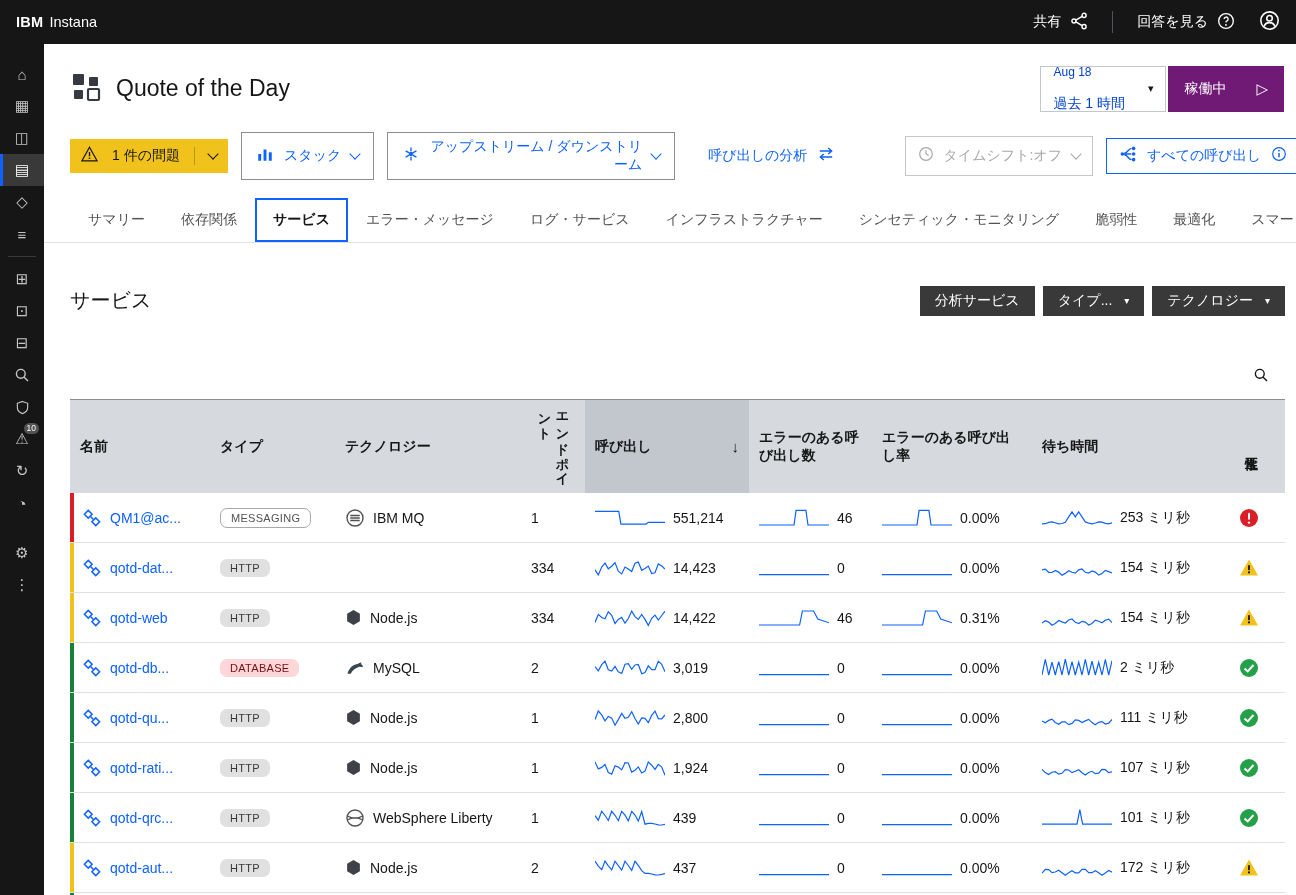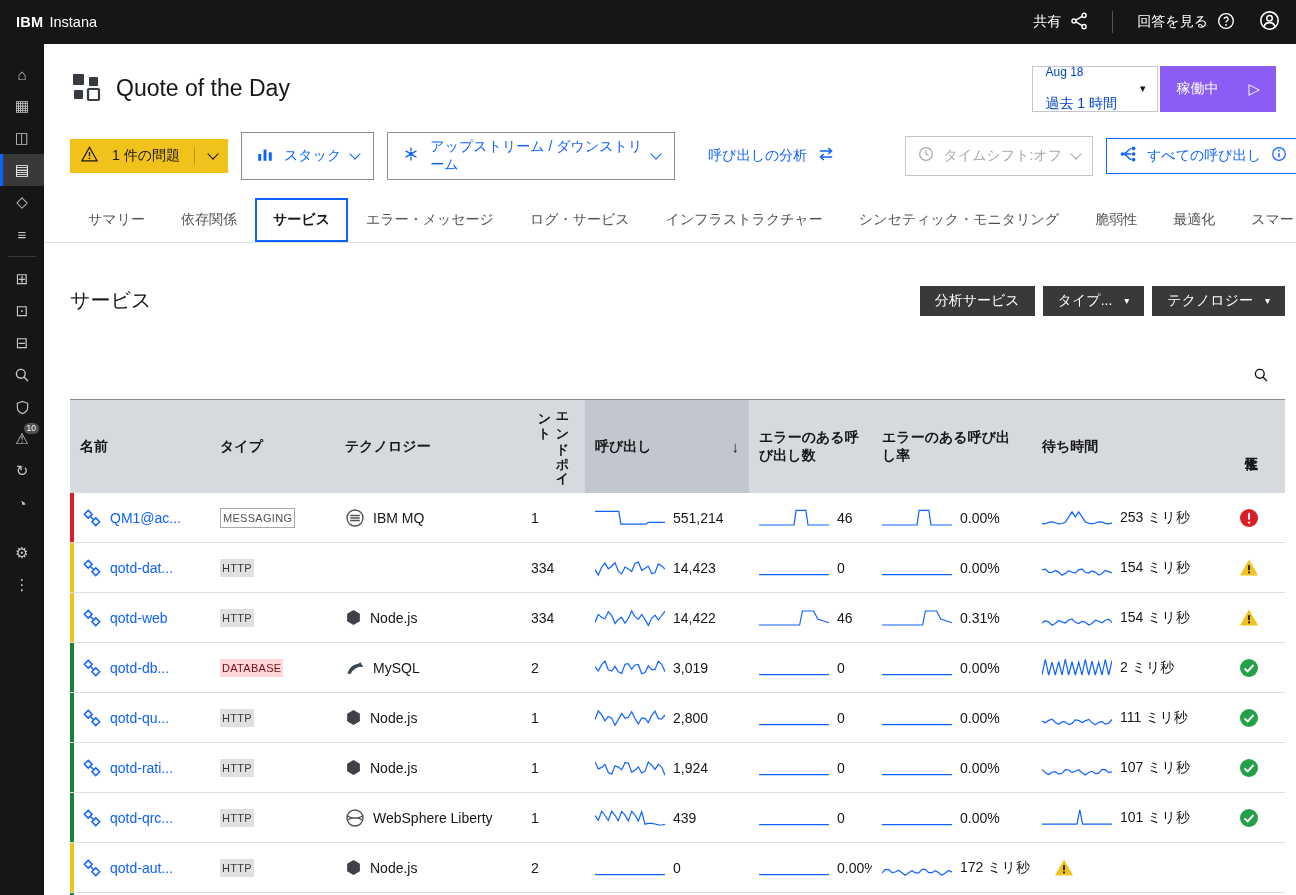--- a/index.html
+++ b/index.html
@@ -21,43 +21,43 @@
   .side-item{height:32px;display:flex;align-items:center;justify-content:center;color:#c6c6c6;font-size:15px;
              position:relative;cursor:pointer;border-left:3px solid transparent;border-right:3px solid transparent;}
   .side-item.active{background:#393939;border-left-color:#0f62fe;color:#fff;}
   .side-divider{height:1px;background:#393939;margin:6px 8px;}
   .side-gap{margin-top:18px;}
   .side-badge{position:absolute;top:0;right:2px;background:#525252;color:#fff;font-size:8.5px;
               border-radius:7px;padding:0 3px;line-height:11px;}
   .side-glyph svg{display:block;}
   
   .main{position:absolute;top:44px;left:44px;right:0;bottom:0;background:#fff;overflow:hidden;}
-  .app-header{display:flex;align-items:center;justify-content:space-between;padding:16px 20px 6px 26px;}
+  .app-header{display:flex;align-items:center;justify-content:space-between;padding:16px 12px 6px 26px;}
   .ah-left{display:flex;align-items:center;gap:14px;}
   .ah-title{font-size:23px;font-weight:400;}
   .ah-right{display:flex;align-items:stretch;}
   .timepicker{border:1px solid #c1c7cd;display:flex;align-items:center;gap:16px;padding:5px 12px;
               min-width:126px;cursor:pointer;background:#fff;box-sizing:border-box;height:46px;}
   .tp-text{display:flex;flex-direction:column;gap:16px;}
   .tp-date{font-size:12px;color:#0043ce;}
   .tp-range{font-size:14px;color:#0043ce;}
   .tp-caret{margin-left:auto;font-size:11px;color:#161616;}
-  .live-btn{background:#8b5cf6;color:#fff;border:none;display:flex;align-items:center;gap:30px;
+  .live-btn{background:#701a75;color:#fff;border:none;display:flex;align-items:center;gap:30px;
             padding:0 16px;font-size:14px;height:46px;cursor:pointer;margin-left:2px;}
   .play-glyph{font-size:15px;}
   
   .filterbar{display:flex;align-items:center;gap:13px;padding:8px 0 18px 26px;}
   .warn-btn{background:#f1c21b;height:34px;display:flex;align-items:center;gap:14px;border:none;
             padding:0 11px;font-size:14px;color:#161616;cursor:pointer;}
   .warn-btn .wdiv{width:1px;height:18px;background:rgba(22,22,22,.25);}
   .chev{width:7px;height:7px;border-right:1.4px solid currentColor;border-bottom:1.4px solid currentColor;
         transform:rotate(45deg);margin-top:-3px;flex:none;}
   .drop{border:1px solid #8d8d8d;height:48px;display:flex;align-items:center;gap:10px;padding:0 14px;
         color:#0f62fe;font-size:14px;background:#fff;cursor:pointer;box-sizing:border-box;}
-  .updown-label{max-width:212px;line-height:1.25;}
+  .updown-label{max-width:212px;line-height:1.25;text-align:right;}
   .analyze-link{display:flex;align-items:center;gap:10px;color:#0f62fe;font-size:14px;margin-left:14px;
                 cursor:pointer;background:none;border:none;}
   .timeshift{border:1px solid #c6c6c6;color:#a8a8a8;height:40px;display:flex;align-items:center;gap:10px;
              padding:0 12px;font-size:14px;margin-left:auto;background:#fff;cursor:default;box-sizing:border-box;}
   .allcalls{border:1px solid #0f62fe;color:#0f62fe;height:36px;display:flex;align-items:center;gap:10px;
             padding:0 12px;font-size:14px;background:#fff;cursor:pointer;white-space:nowrap;margin-right:-4px;box-sizing:border-box;}
   
   .tabbar{display:flex;align-items:stretch;height:44px;border-bottom:1px solid #dde1e6;padding-left:26px;
           white-space:nowrap;overflow:hidden;}
   .tab{display:flex;align-items:center;padding:0 16px;font-size:14px;color:#525252;cursor:pointer;
@@ -81,21 +81,21 @@
   .th.vertical{writing-mode:vertical-rl;text-orientation:upright;justify-content:center;padding:4px 0;font-size:13px;}
   .th.sorted{background:#c1c7cd;justify-content:space-between;}
   .sort-arrow{font-size:15px;font-weight:400;}
   .trow{height:49px;border-bottom:1px solid #e0e0e0;background:#fff;cursor:pointer;}
   .cell{padding:0 10px;box-sizing:border-box;display:flex;align-items:center;gap:8px;font-size:14px;overflow:hidden;}
   .cell.name{padding-left:0;}
   .strip{width:4px;align-self:stretch;flex:none;}
   .strip.critical{background:#da1e28;} .strip.warning{background:#f1c21b;} .strip.ok{background:#198038;}
   .svc-icon{display:flex;flex:none;}
   .svc-link{color:#0f62fe;text-decoration:none;white-space:nowrap;overflow:hidden;text-overflow:ellipsis;}
-  .badge{font-size:11px;letter-spacing:.3px;padding:3px 2px;border-radius:0;white-space:nowrap;}
+  .badge{font-size:11px;letter-spacing:.3px;padding:3px 10px;border-radius:7px;white-space:nowrap;}
   .badge.outline{border:1px solid #a8a8a8;color:#525252;background:#fff;}
   .badge.gray{background:#e0e0e0;color:#393939;}
   .badge.pink{background:#ffd7d9;color:#750e13;}
   .tech-icon{display:flex;flex:none;}
   .tech-label{white-space:nowrap;overflow:hidden;text-overflow:ellipsis;}
   .sparkwrap{display:flex;flex:none;}
   .metric-val{white-space:nowrap;}
   .cell.health{padding-left:22px;}
   .health-icon{display:flex;}
 </style>
@@ -831,20 +831,28 @@
                 </svg>
               </span>
               <span class="tech-label">Node.js</span>
             </div>
             <div class="cell">
               <span class="metric-val">2</span>
             </div>
             <div class="cell">
               <span class="sparkwrap">
                 <svg width="70" height="26">
+                  <polyline points="0.0,6.1 3.3,11.1 6.7,14.7 10.0,6.1 13.3,10.9 16.7,14.9 20.0,6.2 23.3,10.7 26.7,15.1 30.0,6.2 33.3,10.5 36.7,15.4 40.0,6.3 43.3,10.4 46.7,15.6 50.0,18.4 53.3,18.4 56.7,19.0 60.0,19.8 63.3,20.0 66.7,19.4 70.0,18.6" fill="none" stroke="#0f62fe" stroke-width="1.2"></polyline>
+                </svg>
+              </span>
+              <span class="metric-val">437</span>
+            </div>
+            <div class="cell">
+              <span class="sparkwrap">
+                <svg width="70" height="26">
                   <polyline points="0.0,19.6 70.0,19.6" fill="none" stroke="#0f62fe" stroke-width="1.2"></polyline>
                 </svg>
               </span>
               <span class="metric-val">0</span>
             </div>
             <div class="cell">
               <span class="sparkwrap">
                 <svg width="70" height="26">
                   <polyline points="0.0,19.6 70.0,19.6" fill="none" stroke="#0f62fe" stroke-width="1.2"></polyline>
                 </svg>

